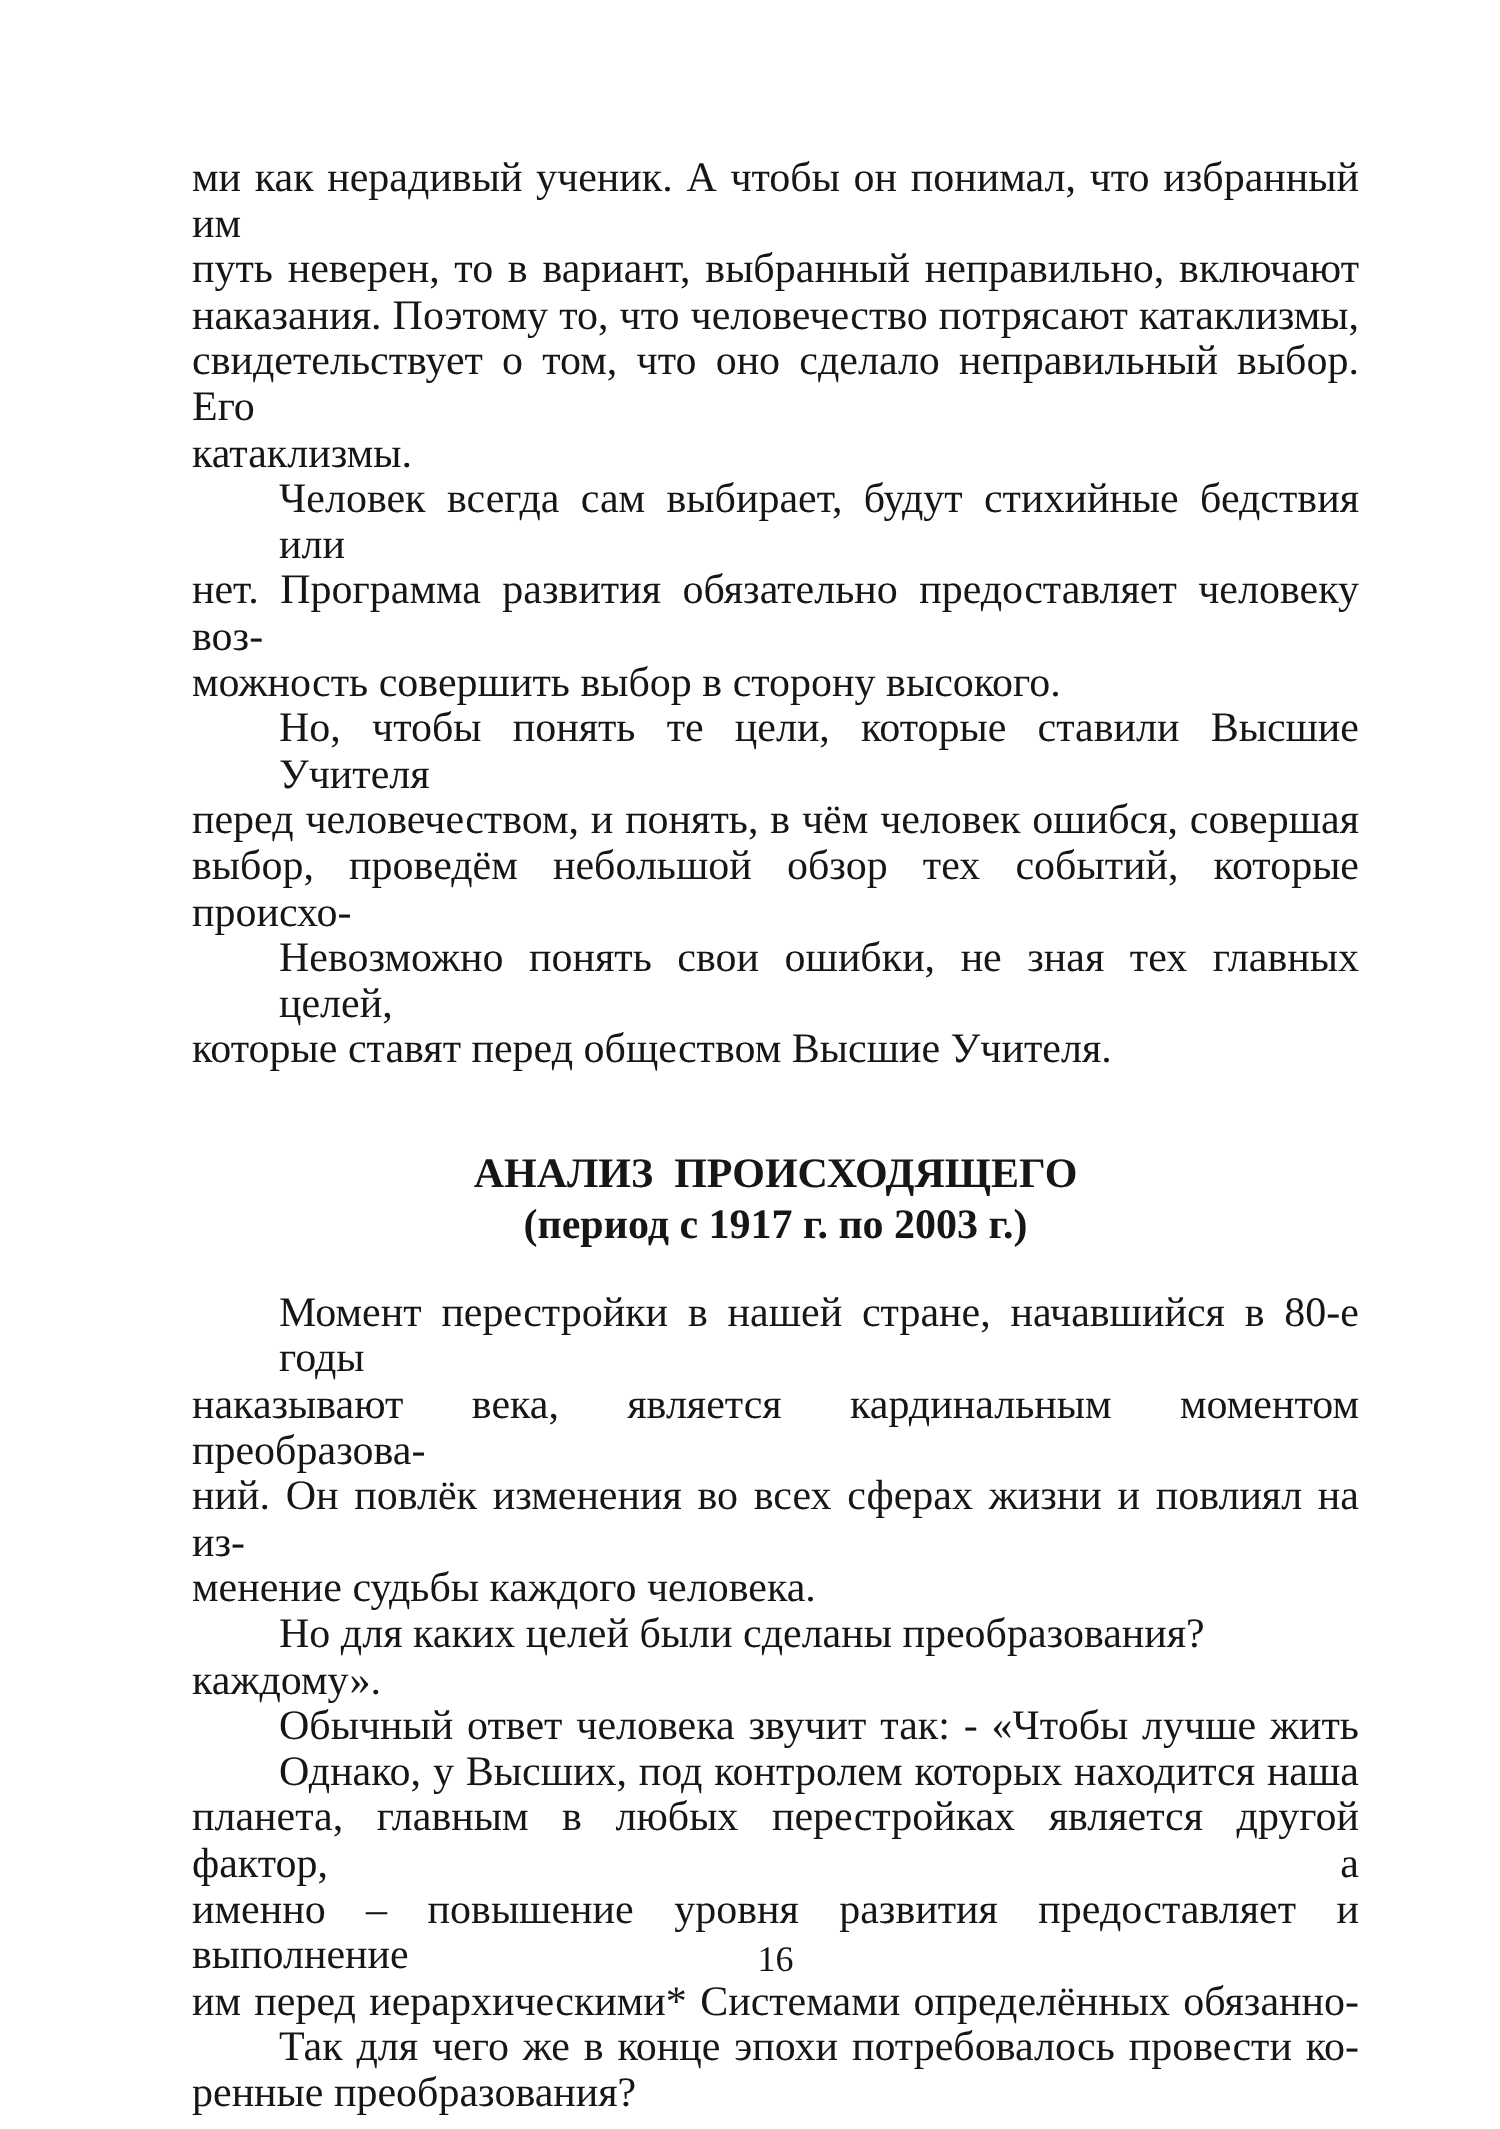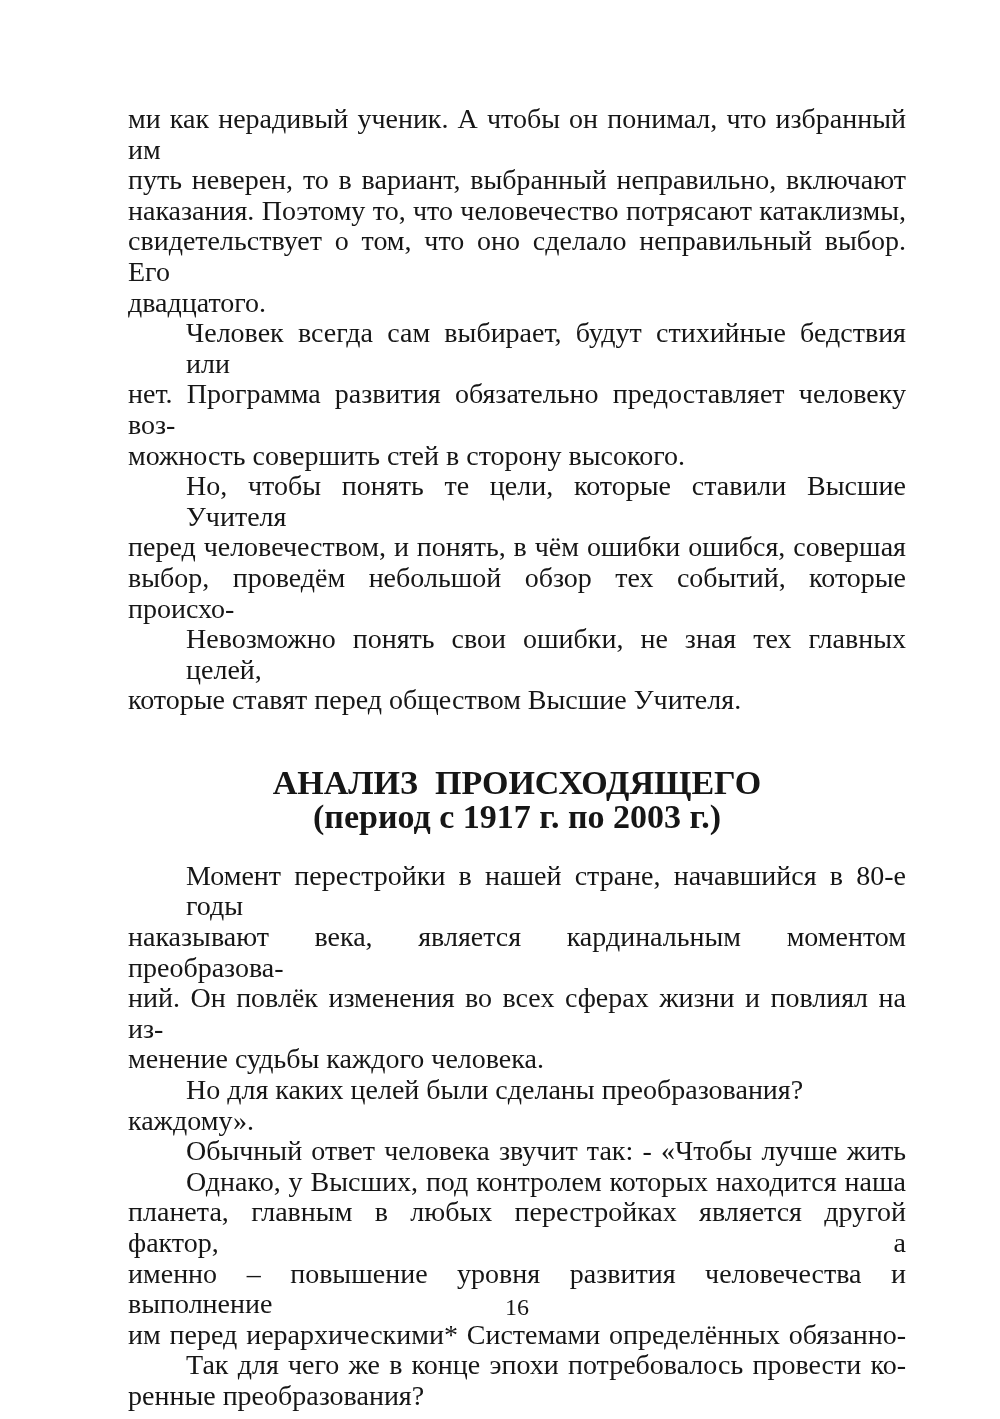--- a/index.html
+++ b/index.html
@@ -28,21 +28,21 @@
   .ln.last {
     text-align: left;
     text-align-last: left;
   }
   .ln.ind { padding-left: 58px; }
   .heading {
     margin-top: 50px;
     margin-bottom: 27px;
     text-align: center;
     font-weight: bold;
-    font-size: 34px;
+    font-size: 28px;
     line-height: 34px;
   }
   .page-number {
     position: absolute;
     top: 1292px;
     left: 128px;
     width: 778px;
     text-align: center;
     font-size: 24px;
     line-height: 30.6px;
@@ -52,32 +52,32 @@
 <body>
 
 <div class="page">
   <div class="textblock">
 
     <div>
       <div class="ln">ми как нерадивый ученик. А чтобы он понимал, что избранный им</div>
       <div class="ln">путь неверен, то в вариант, выбранный неправильно, включают</div>
       <div class="ln">наказания. Поэтому то, что человечество потрясают катаклизмы,</div>
       <div class="ln">свидетельствует о том, что оно сделало неправильный выбор. Его</div>
-      <div class="ln last">двадцатого.</div>
+      <div class="ln last">катаклизмы.</div>
     </div>
 
     <div>
       <div class="ln ind">Человек всегда сам выбирает, будут стихийные бедствия или</div>
       <div class="ln">нет. Программа развития обязательно предоставляет человеку воз-</div>
-      <div class="ln last">можность совершить стей в сторону высокого.</div>
+      <div class="ln last">можность совершить выбор в сторону высокого.</div>
     </div>
 
     <div>
       <div class="ln ind">Но, чтобы понять те цели, которые ставили Высшие Учителя</div>
-      <div class="ln">перед человечеством, и понять, в чём ошибки ошибся, совершая</div>
+      <div class="ln">перед человечеством, и понять, в чём человек ошибся, совершая</div>
       <div class="ln">выбор, проведём небольшой обзор тех событий, которые происхо-</div>
     </div>
 
     <div>
       <div class="ln ind">Невозможно понять свои ошибки, не зная тех главных целей,</div>
       <div class="ln last">которые ставят перед обществом Высшие Учителя.</div>
     </div>
 
     <div class="heading">
       <div>АНАЛИЗ&nbsp; ПРОИСХОДЯЩЕГО</div>
@@ -96,21 +96,21 @@
     </div>
 
     <div>
       <div class="ln last">каждому».</div>
       <div class="ln ind">Обычный ответ человека звучит так: - «Чтобы лучше жить</div>
     </div>
 
     <div>
       <div class="ln ind">Однако, у Высших, под контролем которых находится наша</div>
       <div class="ln">планета, главным в любых перестройках является другой фактор, а</div>
-      <div class="ln">именно – повышение уровня развития человечества и выполнение</div>
+      <div class="ln">именно – повышение уровня развития предоставляет и выполнение</div>
       <div class="ln">им перед иерархическими* Системами определённых обязанно-</div>
     </div>
 
     <div>
       <div class="ln ind">Так для чего же в конце эпохи потребовалось провести ко-</div>
       <div class="ln last">ренные преобразования?</div>
     </div>
 
   </div>
 

